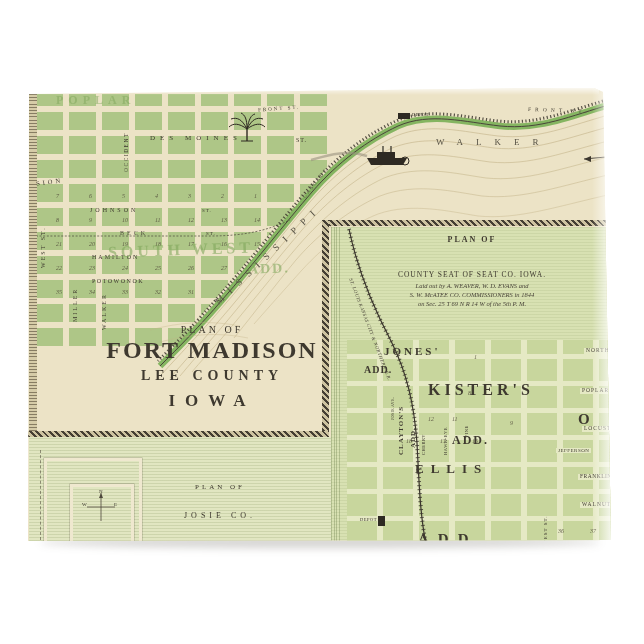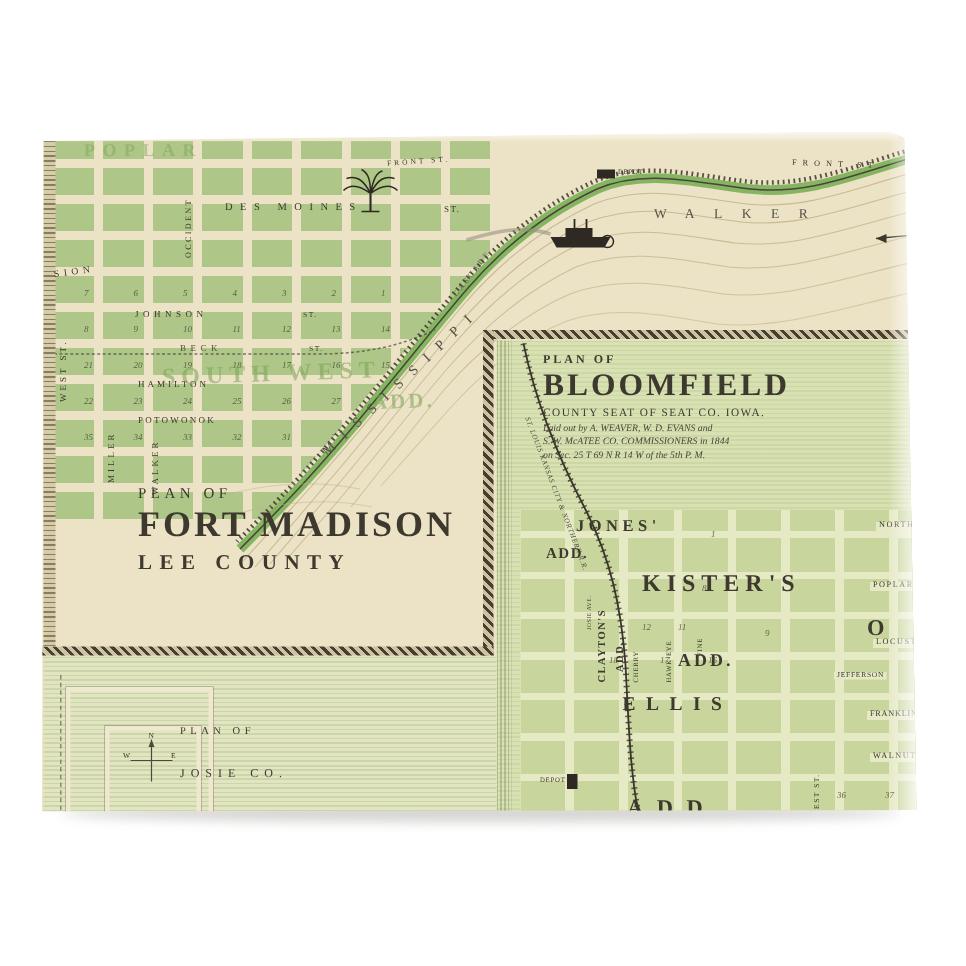--- a/index.html
+++ b/index.html
@@ -33,21 +33,21 @@
   .hatch-dark{position:absolute;background:repeating-linear-gradient(45deg,#453f33 0 2px,#cdc3a0 2px 4.5px);}
   .fm-leftband{position:absolute;left:29px;top:94px;width:8px;height:337px;background:#d6cca8;
       background-image:repeating-linear-gradient(0deg,rgba(70,60,42,.55) 0 1px,transparent 1px 3.2px);}
   
   .labels{position:absolute;inset:0;}
   .lbl{position:absolute;color:#3e392f;white-space:nowrap;line-height:1;
        font-family:"Liberation Serif","DejaVu Serif",serif;}
   .vlbl{transform-origin:left top;transform:rotate(-90deg);}
   .street-pill{background:#e5e9c4;padding:0 2px;}
   .watermark{color:rgba(125,165,90,.58);font-weight:bold;}
-  .center{text-align:left;}
+  .center{text-align:center;}
   
   .mech-outline{position:absolute;border:3px solid #efe8cf;box-shadow:0 0 0 .5px rgba(60,50,40,.35);}
   .edge-right{position:absolute;left:592px;top:88px;width:20px;height:453px;
       background:linear-gradient(90deg,rgba(255,255,255,0),rgba(255,255,255,.85));}
   .edge-top{position:absolute;left:29px;top:88px;width:570px;height:7px;
       background:linear-gradient(180deg,rgba(255,255,255,.75),rgba(255,255,255,0));}
 </style>
 </head>
 <body>
 
@@ -162,20 +162,21 @@
         <path d="M349,229 C357,268 371,303 391,341 C407,373 414,404 417,443 C419,481 420,515 426,544" stroke="#3a352c" stroke-width="4" stroke-dasharray="1 3" opacity=".8"></path>
         <path d="M349,229 C357,268 371,303 391,341 C407,373 414,404 417,443 C419,481 420,515 426,544" stroke="#3a352c" stroke-width="1.2"></path>
       </g>
     </svg>
 
     <div class="labels">
 
       <div class="lbl center" style="left:92px;top:325px;width:240px;font-size:10px;letter-spacing:3px;">PLAN OF</div>
       <div class="lbl center" style="left:92px;top:369px;width:240px;font-size:14px;font-weight:bold;letter-spacing:5px;">LEE COUNTY</div>
       <div class="lbl center" style="left:92px;top:338px;width:240px;font-size:24px;font-weight:bold;letter-spacing:2px;">FORT MADISON</div>
+      <div class="lbl center" style="left:92px;top:392px;width:240px;font-size:17px;font-weight:bold;letter-spacing:10px;">IOWA</div>
 
       <div class="lbl watermark" style="left:56px;top:94px;font-size:12px;letter-spacing:5px;opacity:.85;">POPLAR</div>
       <div class="lbl" style="left:258px;top:106px;font-size:5px;letter-spacing:2px;transform:rotate(-4deg);">FRONT ST.</div>
       <div class="lbl" style="left:528px;top:108px;font-size:5.5px;letter-spacing:4px;transform:rotate(2deg);">FRONT ST.</div>
       <div class="lbl" style="left:150px;top:135px;font-size:7px;letter-spacing:5px;">DES MOINES</div>
       <div class="lbl" style="left:296px;top:137px;font-size:6px;letter-spacing:1px;">ST.</div>
       <div class="lbl" style="left:36px;top:179px;font-size:6.5px;letter-spacing:3px;transform:rotate(-8deg);">SION</div>
       <div class="lbl" style="left:90px;top:207px;font-size:6px;letter-spacing:3px;">JOHNSON</div>
       <div class="lbl" style="left:202px;top:208px;font-size:5px;letter-spacing:1px;">ST.</div>
       <div class="lbl" style="left:120px;top:230px;font-size:6px;letter-spacing:3px;opacity:.85;">BECK</div>
@@ -188,21 +189,20 @@
       <div class="lbl vlbl" style="left:124px;top:172px;font-size:5.5px;letter-spacing:1.5px;">OCCIDENT</div>
       <div class="lbl watermark" style="left:108px;top:242px;font-size:16px;letter-spacing:4px;transform:rotate(-2deg);">SOUTH WEST</div>
       <div class="lbl watermark" style="left:248px;top:262px;font-size:14px;letter-spacing:2px;transform:rotate(-2deg);">ADD.</div>
 
       <div class="lbl" style="left:214px;top:300px;font-size:9.5px;letter-spacing:8px;color:#575245;transform:rotate(-43deg);transform-origin:left top;">MISSISSIPPI</div>
       <div class="lbl" style="left:436px;top:138px;font-size:9px;letter-spacing:13px;color:#575245;">WALKER</div>
       <div class="lbl" style="left:302px;top:196px;font-size:5px;letter-spacing:2px;color:#5a5548;transform:rotate(-52deg);transform-origin:left top;">CASCADE</div>
       <div class="lbl" style="left:412px;top:113px;font-size:4.5px;letter-spacing:.5px;">DEPOT</div>
 
       <div class="lbl center" style="left:362px;top:236px;width:220px;font-size:8px;letter-spacing:2px;font-weight:bold;">PLAN OF</div>
-      <div class="lbl center" style="left:362px;top:246px;width:220px;font-size:21px;font-weight:bold;letter-spacing:2px;">BLOOMFIELD</div>
       <div class="lbl center" style="left:362px;top:271px;width:220px;font-size:7.5px;letter-spacing:1px;">COUNTY SEAT OF SEAT CO. IOWA.</div>
       <div class="lbl center" style="left:362px;top:283px;width:220px;font-size:6.5px;font-style:italic;color:#4a453a;">Laid out by A. WEAVER, W. D. EVANS and</div>
       <div class="lbl center" style="left:362px;top:292px;width:220px;font-size:6.5px;font-style:italic;color:#4a453a;">S. W. McATEE CO. COMMISSIONERS in 1844</div>
       <div class="lbl center" style="left:362px;top:301px;width:220px;font-size:6.5px;font-style:italic;color:#4a453a;">on Sec. 25 T 69 N R 14 W of the 5th P. M.</div>
       <div class="lbl" style="left:352px;top:278px;font-size:4.8px;font-style:italic;letter-spacing:.5px;color:#4a453a;transform:rotate(69deg);transform-origin:left top;">ST. LOUIS KANSAS CITY &amp; NORTHERN R.R.</div>
 
       <div class="lbl" style="left:384px;top:346px;font-size:11px;font-weight:bold;letter-spacing:3px;">JONES'</div>
       <div class="lbl" style="left:364px;top:365px;font-size:10px;font-weight:bold;letter-spacing:1px;">ADD.</div>
       <div class="lbl" style="left:428px;top:382px;font-size:16px;font-weight:bold;letter-spacing:4px;">KISTER'S</div>
       <div class="lbl" style="left:452px;top:434px;font-size:12px;font-weight:bold;letter-spacing:2px;">ADD.</div>

